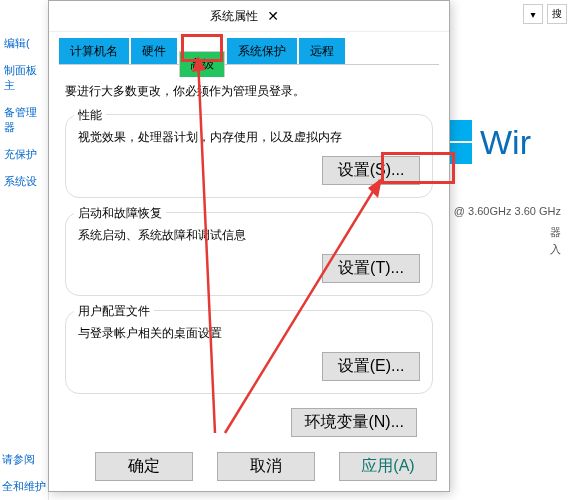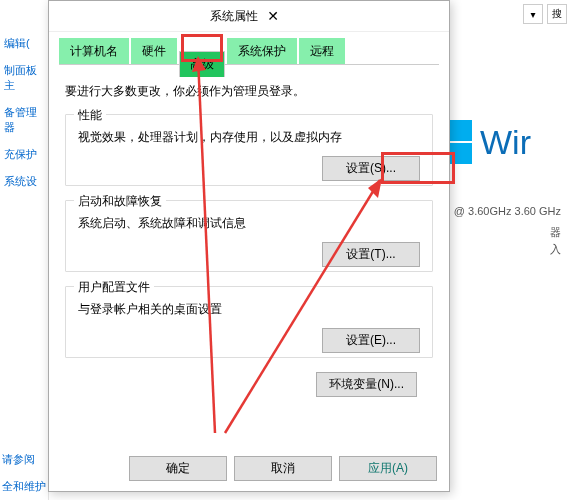--- a/index.html
+++ b/index.html
@@ -2,30 +2,30 @@
 <html><head>
 <meta charset="utf-8">
 <style>
 body{margin:0;font-family:"Microsoft YaHei","Segoe UI",sans-serif;font-size:12px;background:#fff;color:#000;overflow:hidden;width:571px;height:500px;position:relative}
 .bg-sidebar{position:absolute;left:0;top:0;width:48px;height:500px;border-right:1px solid #e5e5e5;padding-top:30px}
 .bg-link{color:#0066cc;padding:6px 4px;font-size:11px;cursor:pointer}
 .dialog{position:absolute;left:48px;top:0;width:400px;height:490px;background:#fff;border:1px solid #aaa;box-shadow:2px 2px 10px rgba(0,0,0,0.2)}
 .titlebar{height:30px;display:flex;align-items:center;justify-content:center;padding:0 8px;border-bottom:1px solid #eee}
 .titlebar .close{width:30px;text-align:center;font-size:14px;cursor:pointer}
 .tabs{display:flex;margin:6px 10px 0 10px;border-bottom:1px solid #ccc}
-.tab{padding:4px 10px;border:1px solid transparent;border-bottom:none;margin-right:2px;cursor:pointer;background:#86efac;font-size:12px}
+.tab{padding:4px 10px;border:1px solid transparent;border-bottom:none;margin-right:2px;cursor:pointer;background:#0ea5e9;font-size:12px}
 .tab.active{background:#22c55e;border-color:#ccc;position:relative;top:13px}
 .tab-content{padding:12px 16px}
 .desc{margin:6px 0 14px 0}
-.group{border:1px solid #ddd;border-radius:1px;padding:10px 12px 4px 12px;margin-bottom:14px;position:relative}
+.group{border:1px solid #ddd;border-radius:14px;padding:10px 12px 12px 12px;margin-bottom:14px;position:relative}
 .group-title{position:absolute;top:-8px;left:8px;background:#fff;padding:0 4px;font-size:12px}
 .group p{margin:4px 0}
 .btn-row{text-align:right;margin-top:10px}
-.btn{display:inline-block;min-width:72px;padding:3px 12px;border:1px solid #adadad;background:#e1e1e1;cursor:pointer;font-size:12px;text-align:center}
-.dialog-buttons{position:absolute;bottom:10px;right:12px;display:flex;gap:7px}
+.btn{display:inline-block;min-width:72px;padding:3px 12px;border:1px solid #adadad;background:#e1e1e1;cursor:pointer;font-size:16px;text-align:center}
+.dialog-buttons{position:absolute;bottom:10px;right:12px;display:flex;gap:24px}
 .env-row{text-align:right;padding:0 16px}
 .annot{position:absolute;pointer-events:none}
 .red-box{border:3px solid #e53935;position:absolute}
 .arrow-line{stroke:#e53935;stroke-width:2.5;fill:none}
 .arrow-head{fill:#e53935}
 .win-logo{position:absolute;right:40px;top:120px;display:flex;align-items:center;gap:8px}
 .win-logo svg{width:44px;height:44px}
 .win-text{font-size:34px;color:#0b6db7;font-weight:300}
 .bg-info{position:absolute;right:10px;top:205px;font-size:11px;color:#555}
 .bg-info2{position:absolute;right:10px;top:225px;font-size:11px;color:#555}

